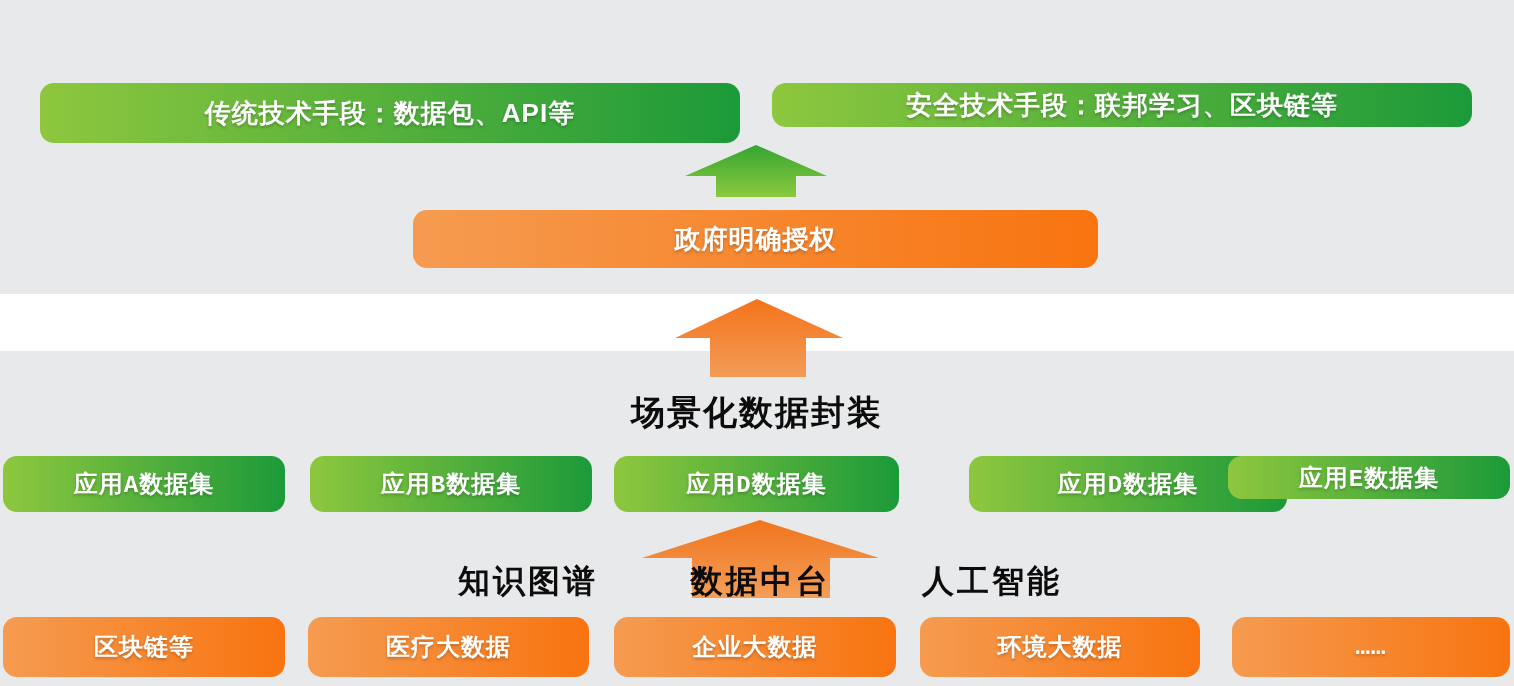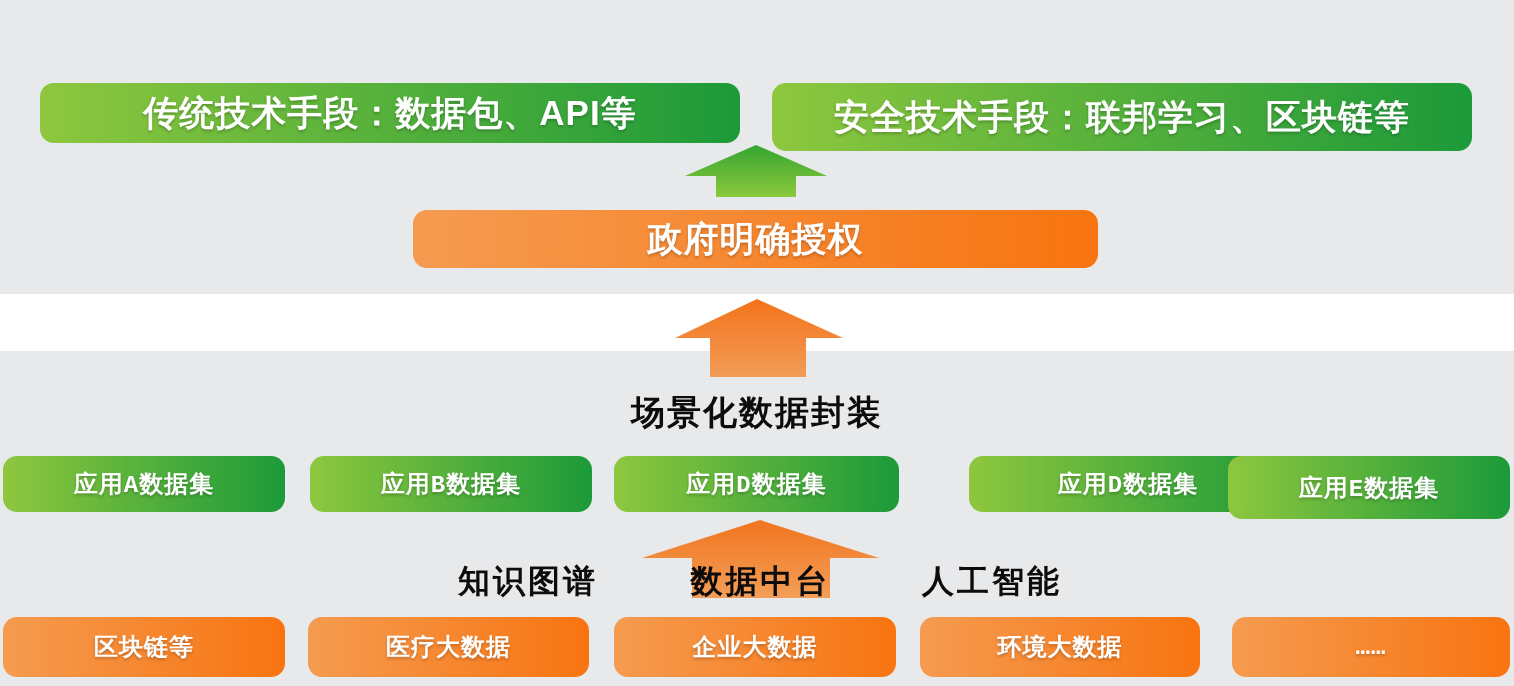--- a/index.html
+++ b/index.html
@@ -34,21 +34,21 @@
     font-weight:800;
     text-shadow:0 2px 3px rgba(0,0,0,0.22);
     white-space:nowrap;
   }
   .pill.green{
     background:linear-gradient(to right,#8ec73e,#1c9a39);
   }
   .pill.orange{
     background:linear-gradient(to right,#f59b50,#f87410);
   }
-  .pill.big{font-size:35px;letter-spacing:1px;}
+  .pill.big{font-size:26px;letter-spacing:1px;}
   .pill.row{font-size:24px;letter-spacing:1px;font-family:Liberation Mono, monospace;}
   .arrow{position:absolute;}
   .cap-label{
     position:absolute;
     font-size:32px;
     font-weight:800;
     letter-spacing:3px;
     color:#0c0c0c;
     text-align:center;
     white-space:nowrap;
@@ -59,21 +59,21 @@
 
 <div id="stage">
 
   <div class="band-white" style="top:294px;height:57px;"></div>
 
 
   <div class="pill green big" style="left:40px;top:83px;width:700px;height:60px;">
     <span>传统技术手段：数据包、API等</span>
   </div>
 
-  <div class="pill green big" style="left:772px;top:83px;width:700px;height:68px;">
+  <div class="pill green big" style="left:772px;top:83px;width:700px;height:44px;">
     <span>安全技术手段：联邦学习、区块链等</span>
   </div>
 
   <svg class="arrow" style="left:685px;top:145px;" width="142" height="52" viewBox="0 0 142 52">
     <defs>
       <linearGradient id="gGreen" x1="0" y1="0" x2="0" y2="1">
         <stop offset="0" stop-color="#35a531"></stop>
         <stop offset="1" stop-color="#8bc93d"></stop>
       </linearGradient>
     </defs>
@@ -101,21 +101,21 @@
   </div>
   <div class="pill green row" style="left:310px;top:456px;width:282px;height:56px;">
     <span>应用B数据集</span>
   </div>
   <div class="pill green row" style="left:614px;top:456px;width:285px;height:56px;">
     <span>应用D数据集</span>
   </div>
   <div class="pill green row" style="left:969px;top:456px;width:318px;height:56px;">
     <span>应用D数据集</span>
   </div>
-  <div class="pill green row" style="left:1228px;top:456px;width:282px;height:63px;">
+  <div class="pill green row" style="left:1228px;top:456px;width:282px;height:43px;">
     <span>应用E数据集</span>
   </div>
 
   <svg class="arrow" style="left:642px;top:520px;" width="237" height="78" viewBox="0 0 237 78">
     <defs>
       <linearGradient id="gOrange2" x1="0" y1="0" x2="0" y2="1">
         <stop offset="0" stop-color="#f1751e"></stop>
         <stop offset="1" stop-color="#f39e58"></stop>
       </linearGradient>
     </defs>

